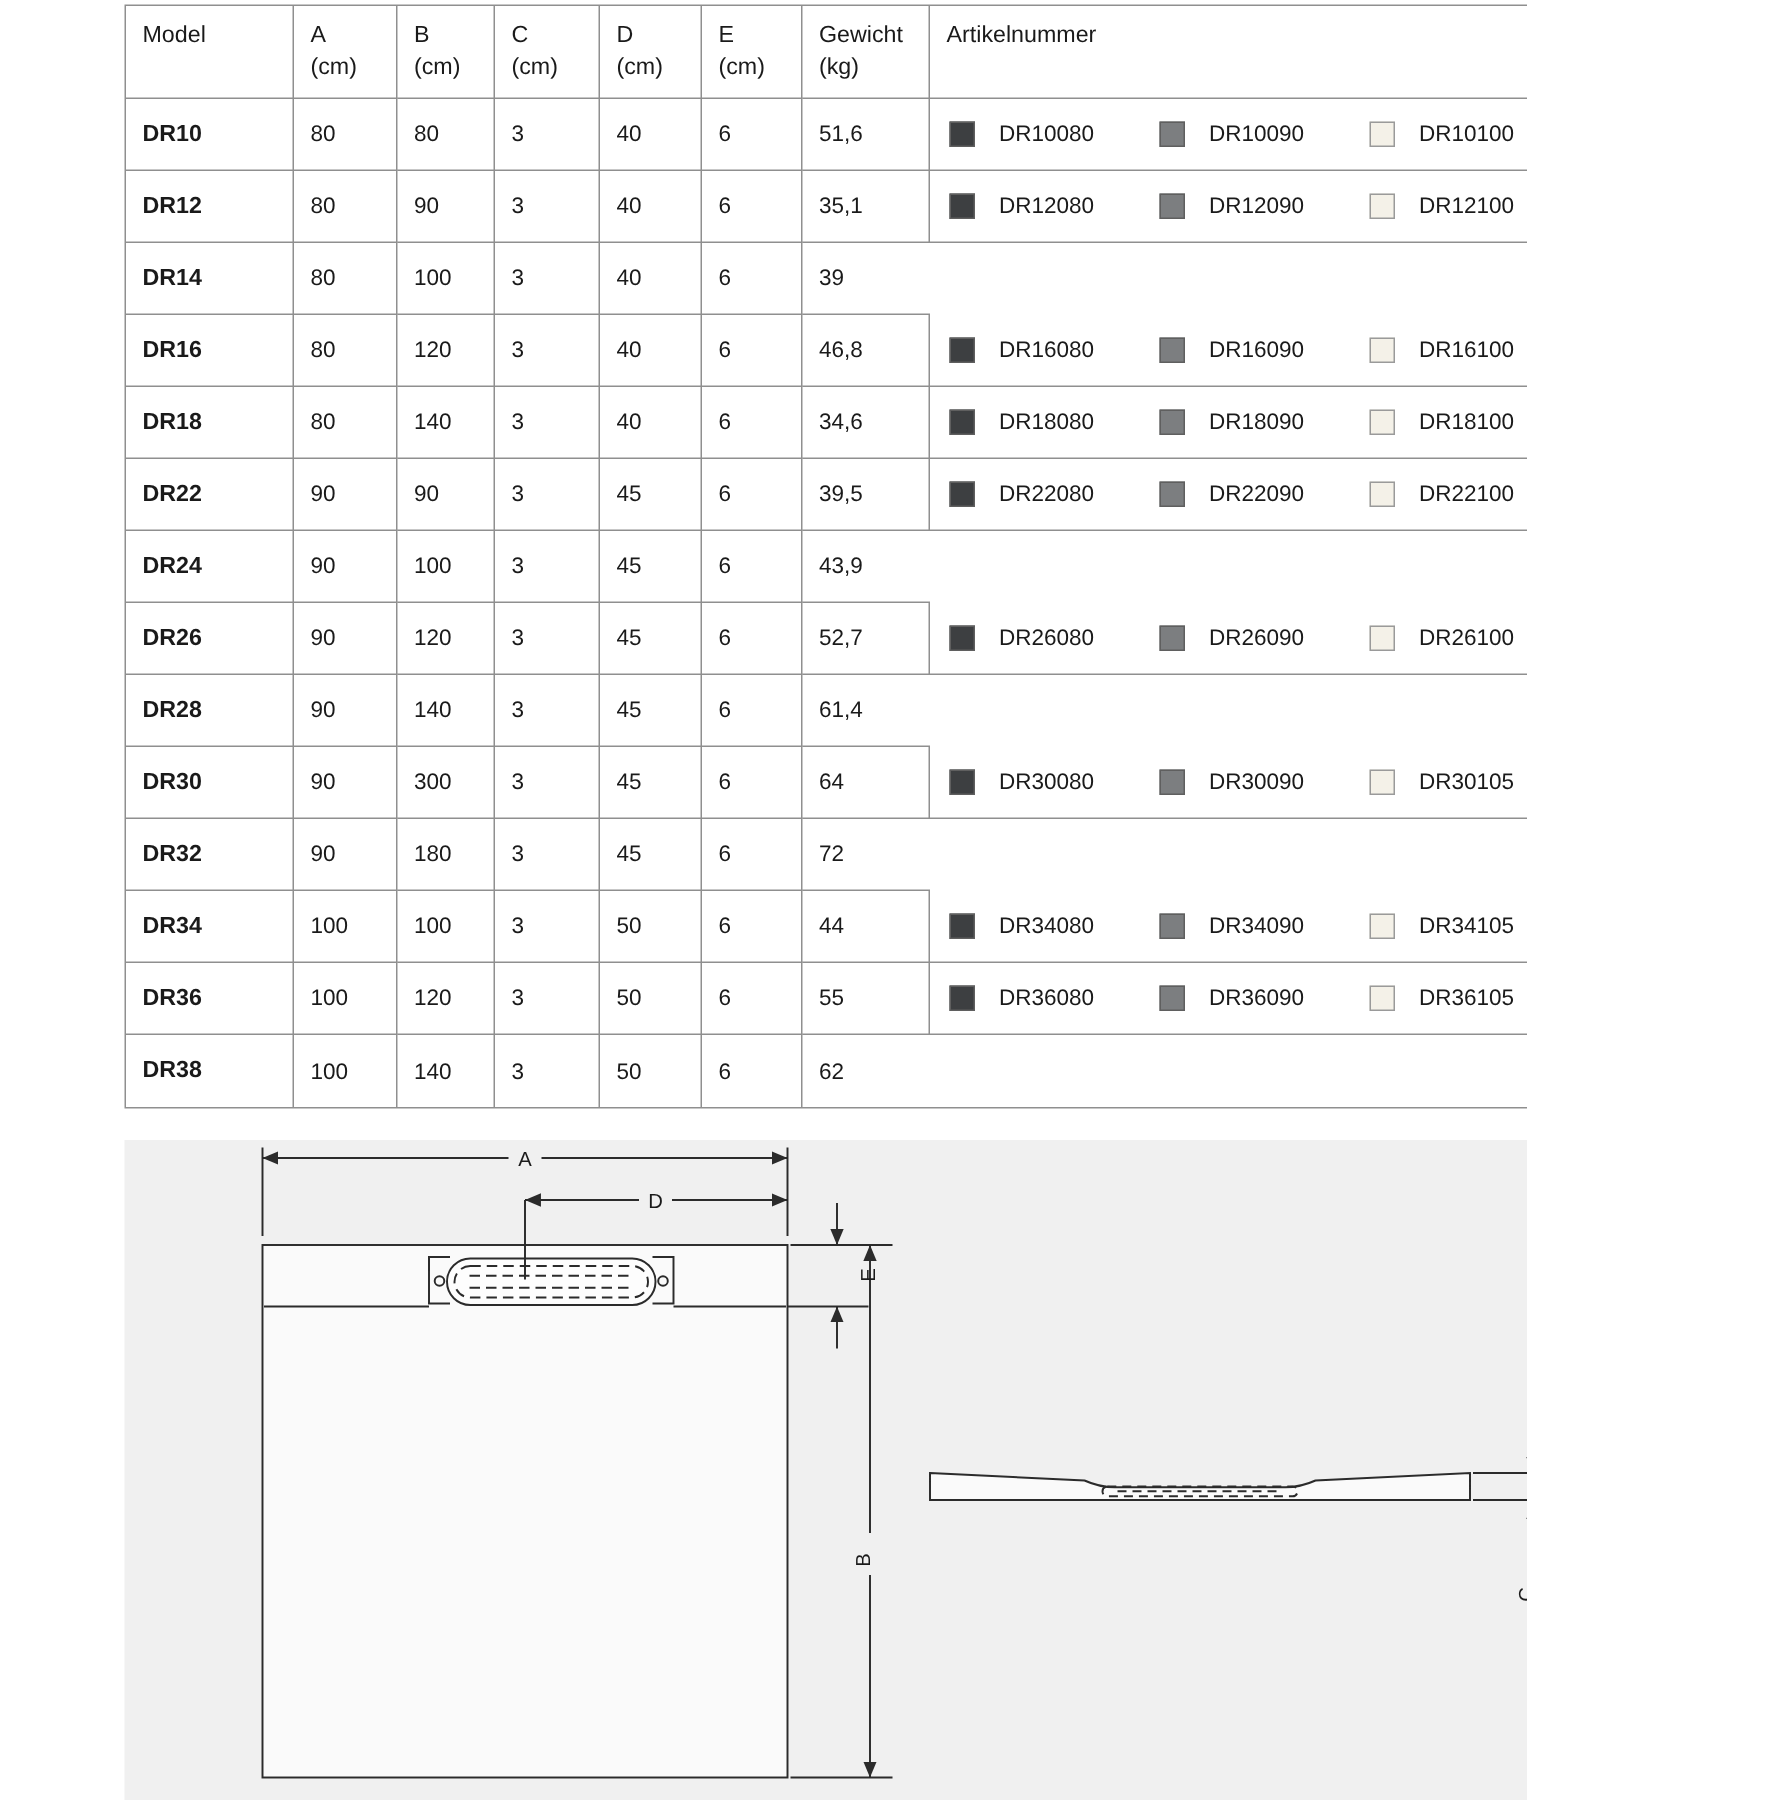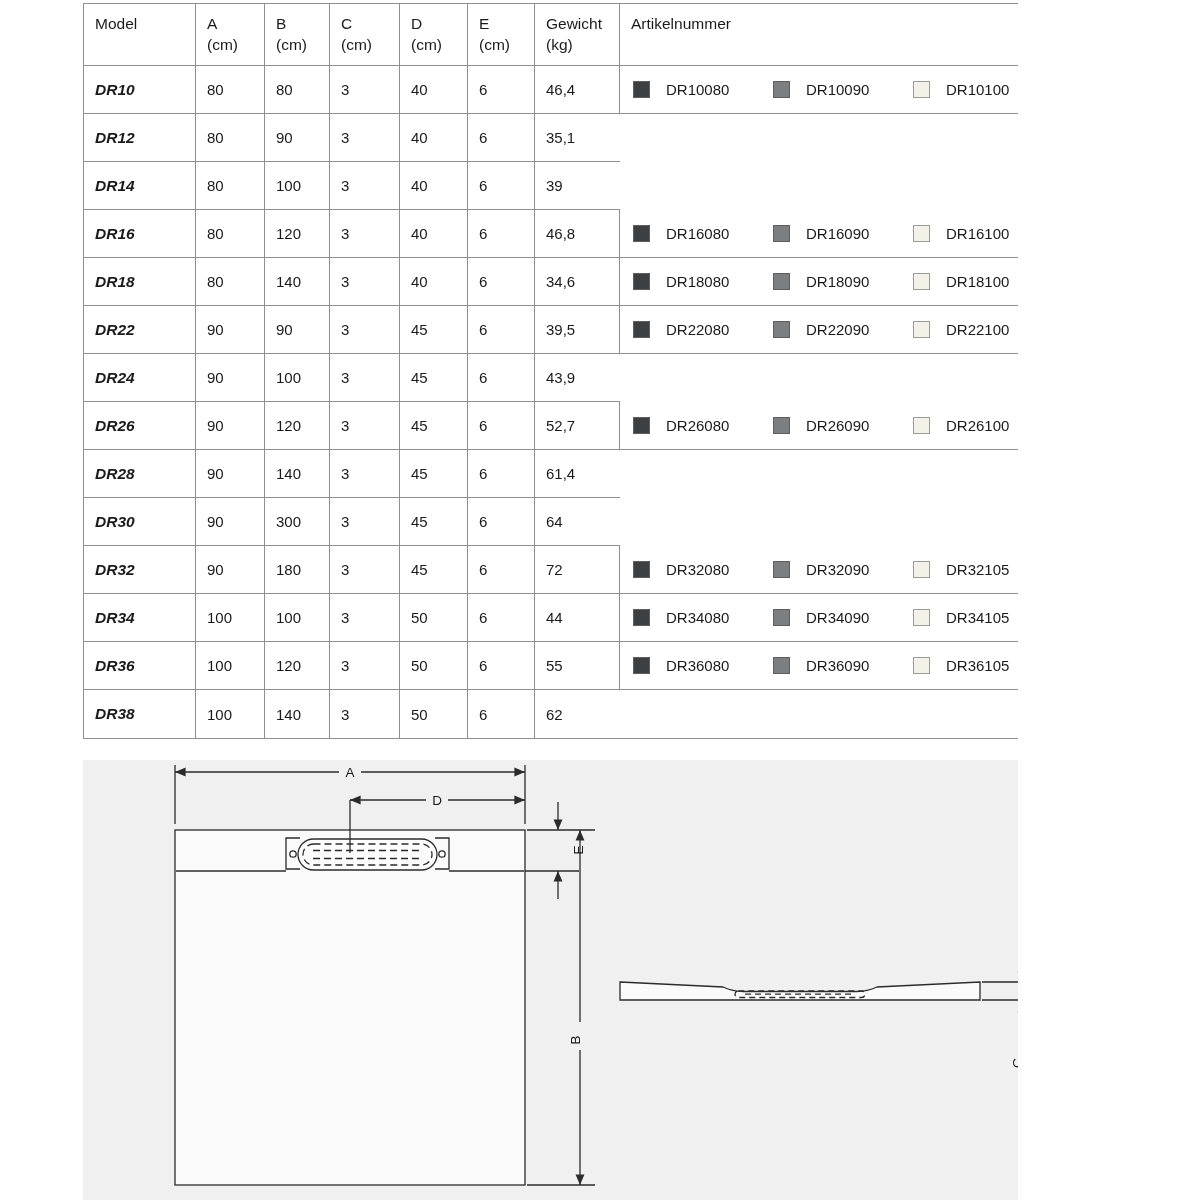--- a/index.html
+++ b/index.html
@@ -10,21 +10,21 @@
   
   .spec-table { position:absolute; left:83px; top:3px; width:1027px;
     border:1px solid #8f8f8f; background:#fff; }
   .trow { display:grid; grid-template-columns:112px 69px 65px 70px 68px 67px 85px 1fr; }
   .cell { border-right:1px solid #8f8f8f; border-bottom:1px solid #8f8f8f;
     padding-left:11px; display:flex; align-items:center; font-size:15px; height:48px; }
   .cell:last-child { border-right:none; }
   #tbody .trow:last-child .cell { border-bottom:none; }
   .thead .cell { height:62px; flex-direction:column; align-items:flex-start;
     justify-content:flex-start; padding-top:9px; font-size:15.5px; line-height:21px; }
-  .model-cell { font-weight:bold; font-size:15.5px;font-style:italic; }
+  .model-cell { font-weight:bold; font-size:15.5px; }
   .artikel-cell { padding-left:13px; }
   .art-item { display:flex; align-items:flex-end; width:140px; }
   .art-item:last-child { width:auto; }
   .swatch { width:17px; height:17px; display:inline-block; margin-right:16px;
     border:1px solid #5f5f5f; flex:0 0 auto; }
   .swatch-light { border:1px solid #9a9a9a; }
   .art-code { font-size:15px; }
 
   
   .drawing { position:absolute; left:83px; top:760px; width:1027px; height:440px;
@@ -72,21 +72,21 @@
       </div>
     </div>
     <div id="tbody">
         <div class="trow">
           <div class="cell model-cell">DR10</div>
           <div class="cell">80</div>
           <div class="cell">80</div>
           <div class="cell">3</div>
           <div class="cell">40</div>
           <div class="cell">6</div>
-          <div class="cell">46,4</div>
+          <div class="cell">51,6</div>
           <div class="cell artikel-cell">
             <span class="art-item">
               <span class="swatch" style="background: rgb(61, 63, 65);"></span>
               <span class="art-code">DR10080</span>
             </span>
             <span class="art-item">
               <span class="swatch" style="background: rgb(124, 126, 128);"></span>
               <span class="art-code">DR10090</span>
             </span>
             <span class="art-item">
@@ -96,20 +96,34 @@
           </div>
         </div>
         <div class="trow">
           <div class="cell model-cell">DR12</div>
           <div class="cell">80</div>
           <div class="cell">90</div>
           <div class="cell">3</div>
           <div class="cell">40</div>
           <div class="cell">6</div>
           <div class="cell">35,1</div>
+          <div class="cell artikel-cell">
+            <span class="art-item">
+              <span class="swatch" style="background: rgb(61, 63, 65);"></span>
+              <span class="art-code">DR12080</span>
+            </span>
+            <span class="art-item">
+              <span class="swatch" style="background: rgb(124, 126, 128);"></span>
+              <span class="art-code">DR12090</span>
+            </span>
+            <span class="art-item">
+              <span class="swatch swatch-light" style="background: rgb(244, 241, 232);"></span>
+              <span class="art-code">DR12100</span>
+            </span>
+          </div>
         </div>
         <div class="trow">
           <div class="cell model-cell">DR14</div>
           <div class="cell">80</div>
           <div class="cell">100</div>
           <div class="cell">3</div>
           <div class="cell">40</div>
           <div class="cell">6</div>
           <div class="cell">39</div>
         </div>
@@ -224,43 +238,43 @@
           <div class="cell">61,4</div>
         </div>
         <div class="trow">
           <div class="cell model-cell">DR30</div>
           <div class="cell">90</div>
           <div class="cell">300</div>
           <div class="cell">3</div>
           <div class="cell">45</div>
           <div class="cell">6</div>
           <div class="cell">64</div>
+          <div class="cell artikel-cell">
+            <span class="art-item">
+              <span class="swatch" style="background: rgb(61, 63, 65);"></span>
+              <span class="art-code">DR30080</span>
+            </span>
+            <span class="art-item">
+              <span class="swatch" style="background: rgb(124, 126, 128);"></span>
+              <span class="art-code">DR30090</span>
+            </span>
+            <span class="art-item">
+              <span class="swatch swatch-light" style="background: rgb(244, 241, 232);"></span>
+              <span class="art-code">DR30105</span>
+            </span>
+          </div>
         </div>
         <div class="trow">
           <div class="cell model-cell">DR32</div>
           <div class="cell">90</div>
           <div class="cell">180</div>
           <div class="cell">3</div>
           <div class="cell">45</div>
           <div class="cell">6</div>
           <div class="cell">72</div>
-          <div class="cell artikel-cell">
-            <span class="art-item">
-              <span class="swatch" style="background: rgb(61, 63, 65);"></span>
-              <span class="art-code">DR32080</span>
-            </span>
-            <span class="art-item">
-              <span class="swatch" style="background: rgb(124, 126, 128);"></span>
-              <span class="art-code">DR32090</span>
-            </span>
-            <span class="art-item">
-              <span class="swatch swatch-light" style="background: rgb(244, 241, 232);"></span>
-              <span class="art-code">DR32105</span>
-            </span>
-          </div>
         </div>
         <div class="trow">
           <div class="cell model-cell">DR34</div>
           <div class="cell">100</div>
           <div class="cell">100</div>
           <div class="cell">3</div>
           <div class="cell">50</div>
           <div class="cell">6</div>
           <div class="cell">44</div>
           <div class="cell artikel-cell">

